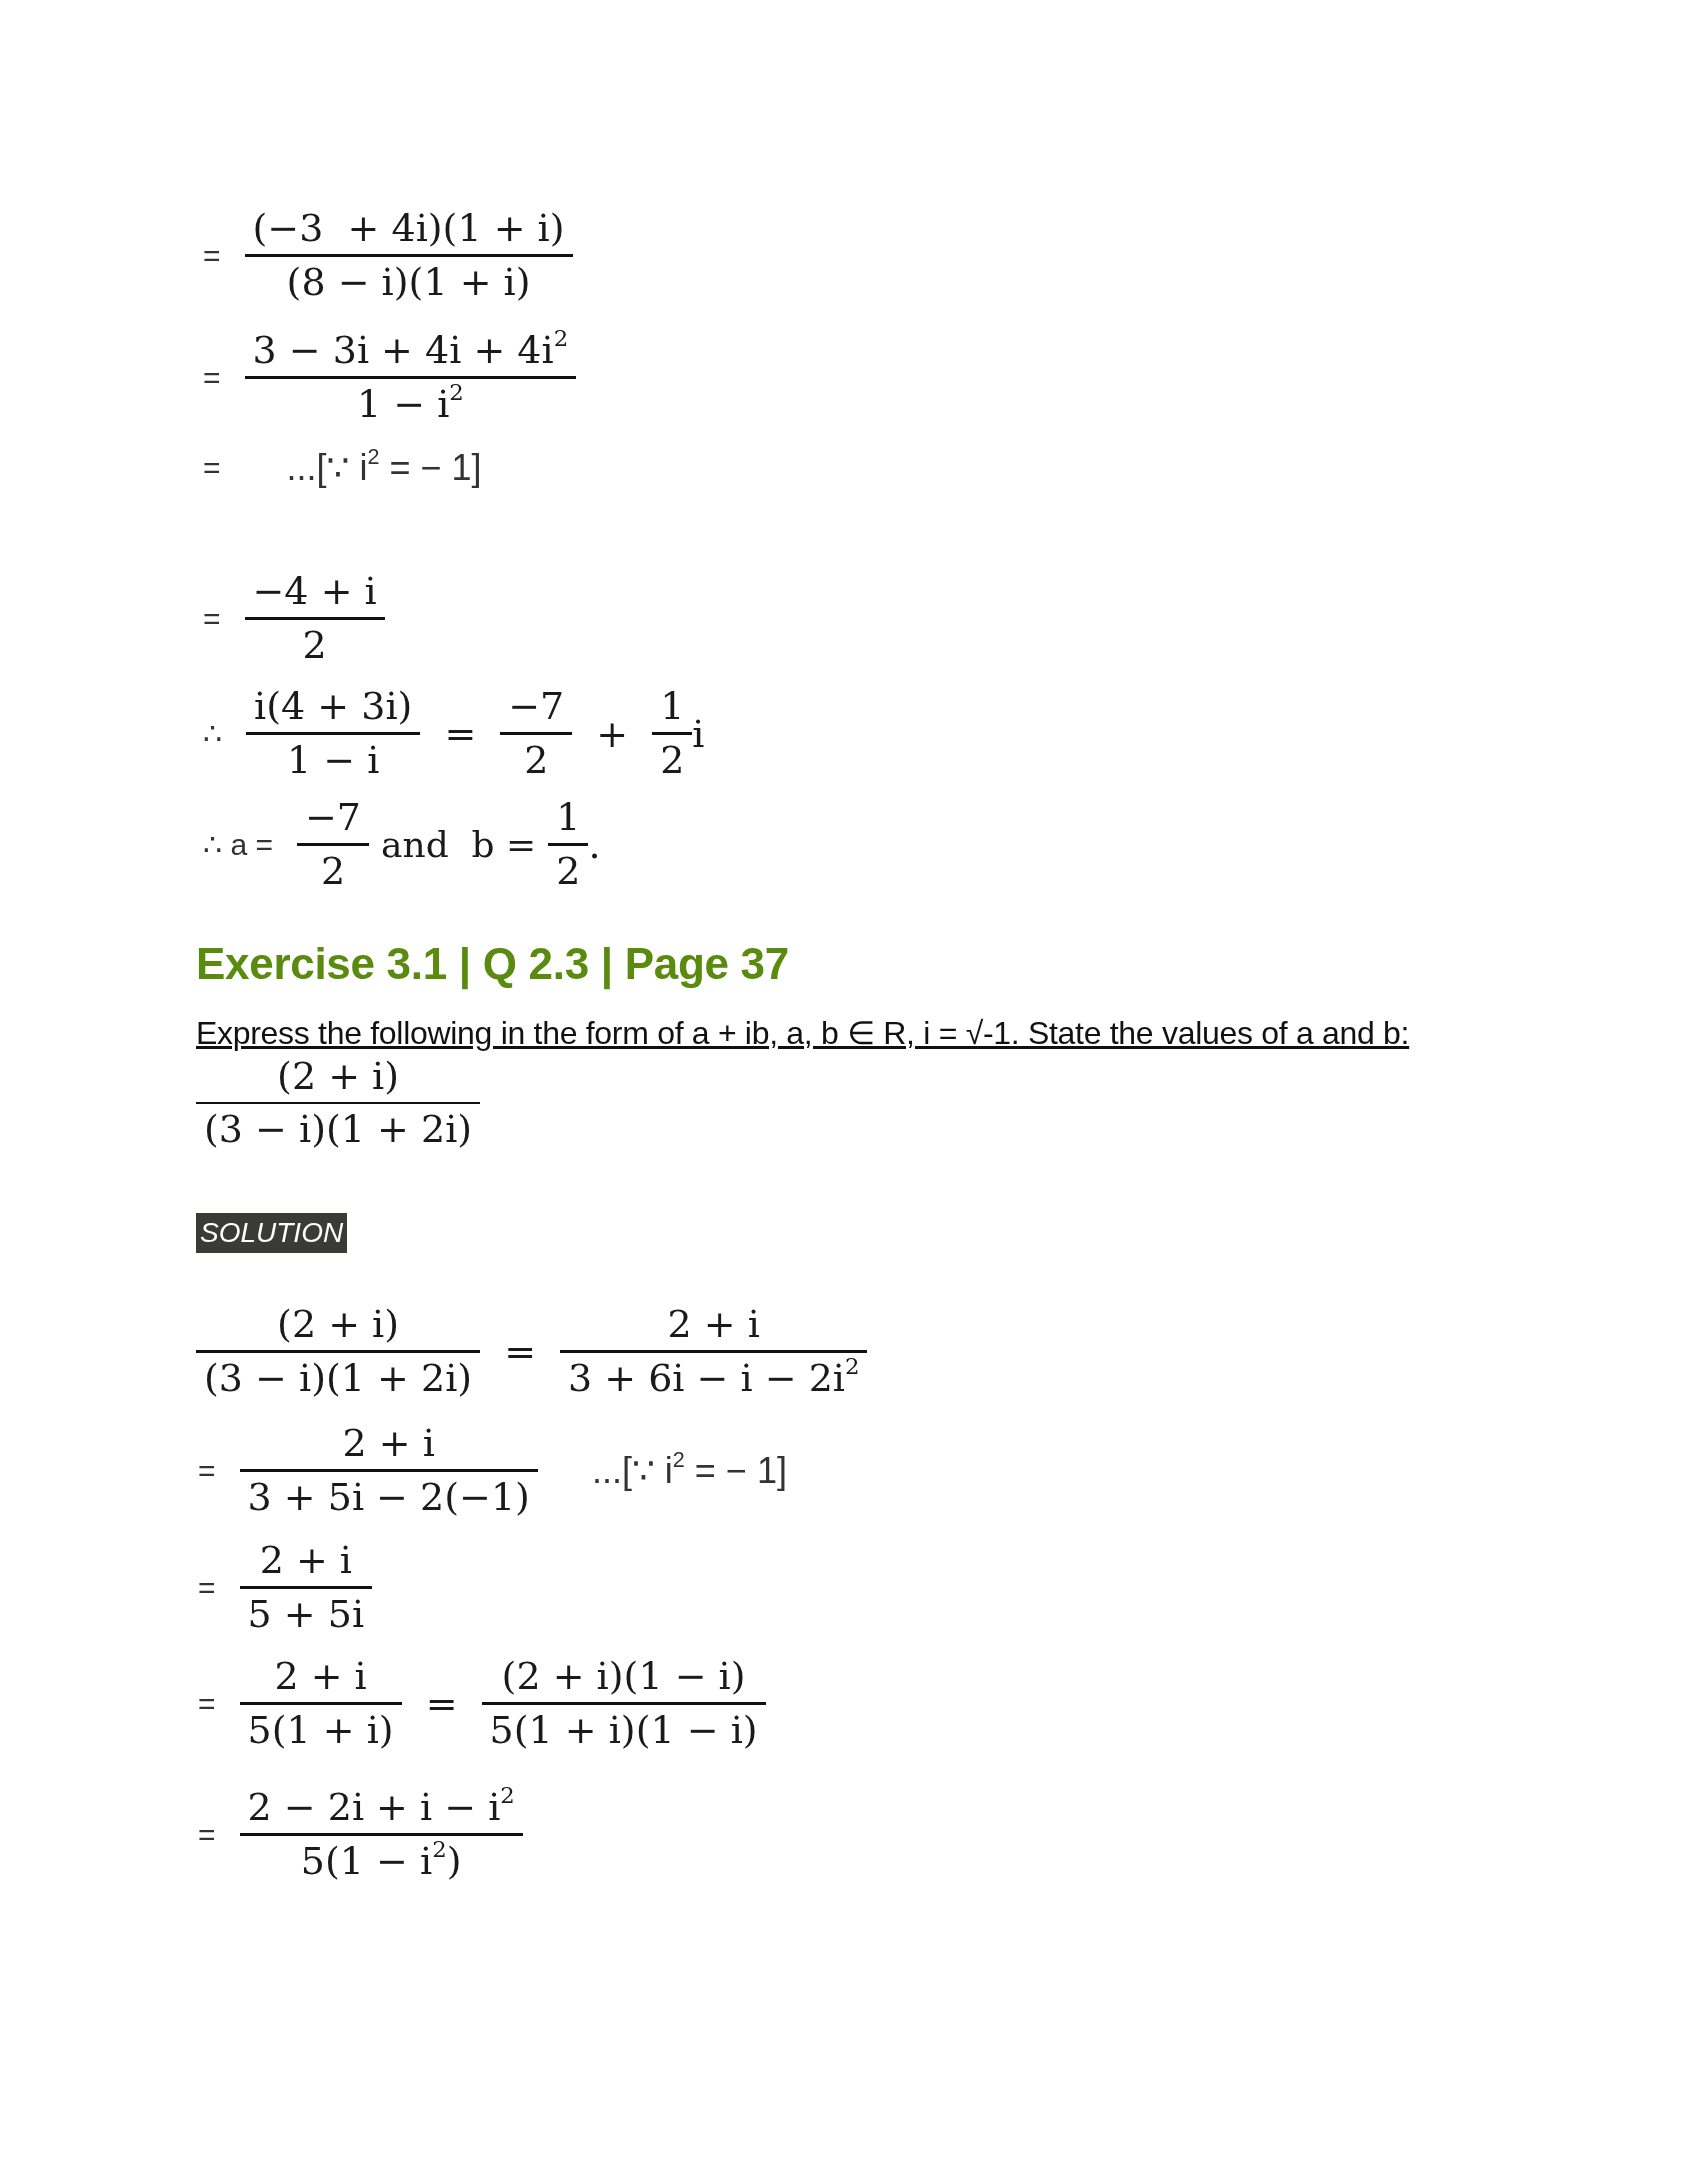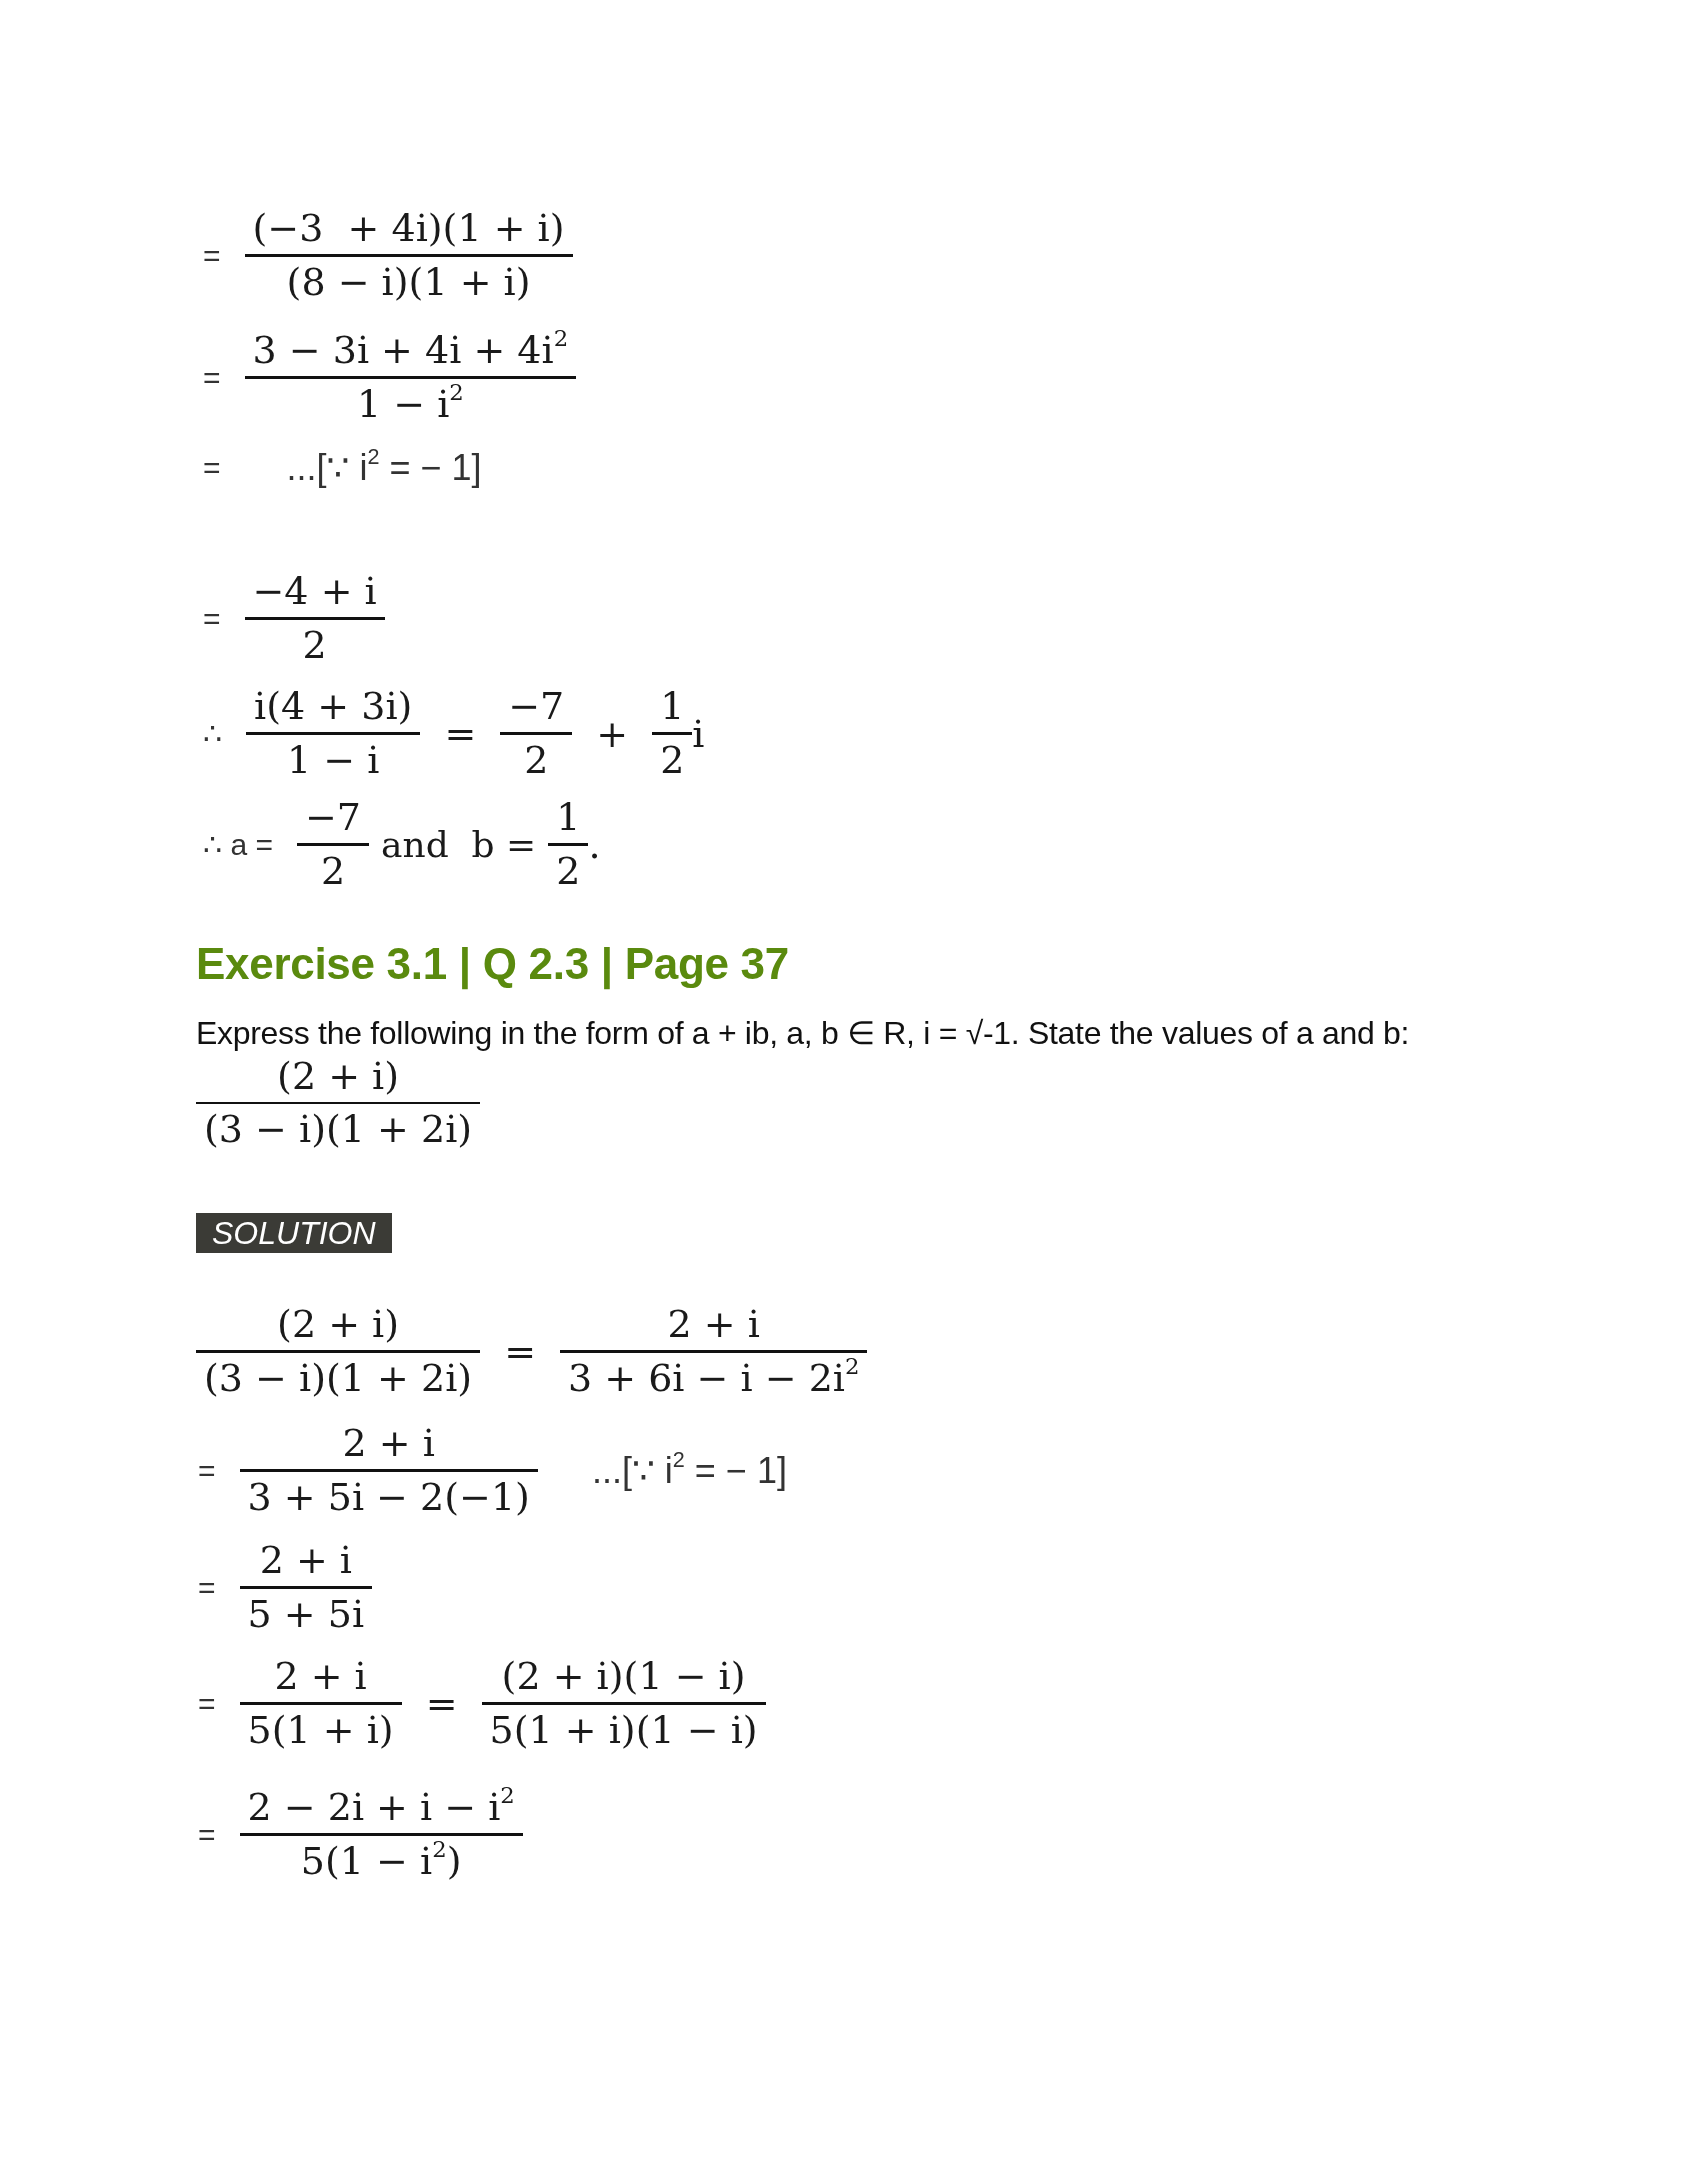--- a/index.html
+++ b/index.html
@@ -92,32 +92,33 @@
   }
   .question {
     position: absolute;
     left: 196px;
     top: 1014px;
     font-family: "Liberation Sans", sans-serif;
     font-size: 32px;
     color: #111;
     letter-spacing: -0.3px;
     white-space: pre;
+    text-decoration: underline;
   }
   .solution-badge {
     position: absolute;
     left: 196px;
     top: 1213px;
     height: 40px;
-    padding: 0 16px;
+    padding: 0 4px;
     background: #3b3b36;
     color: #ffffff;
     font-family: "Liberation Sans", sans-serif;
     font-style: italic;
-    font-size: 32px;
+    font-size: 28px;
     line-height: 40px;
   }
 </style>
 </head>
 <body>
 
 <div class="page">
 
   <div class="row" style="top:203px;">
     <span class="eq-prefix">=</span>

